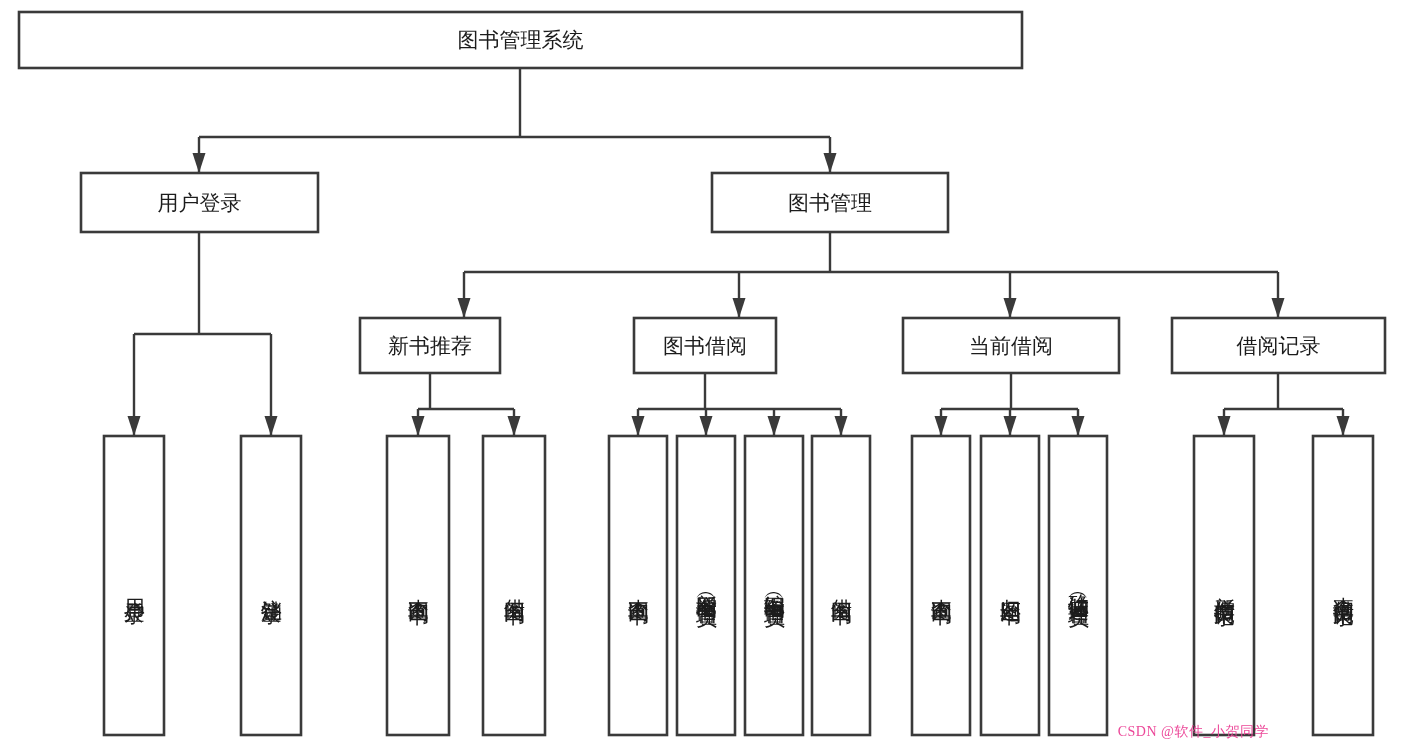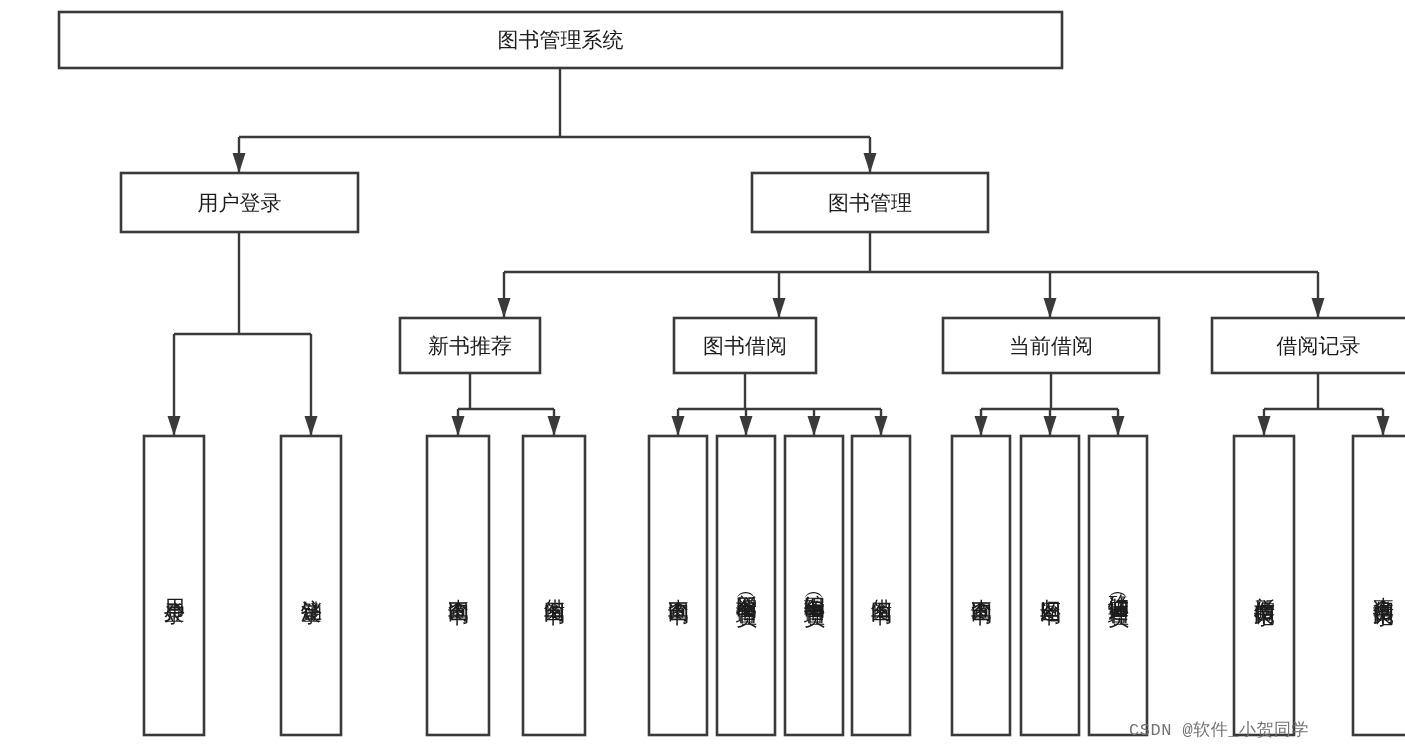--- a/index.html
+++ b/index.html
@@ -12,21 +12,20 @@
     width: 1405px;
     height: 747px;
     font-family: "DejaVu Sans", "Liberation Sans", sans-serif;
     overflow: hidden;
     position: relative;
   }
   #diagram-root {
     position: relative;
     width: 1277px;
     height: 747px;
-    margin-left: 40px;
   }
   svg.diagram-canvas {
     position: absolute;
     left: 0;
     top: 0;
     width: 1405px;
     height: 747px;
     display: block;
   }
   .node-box {
@@ -69,23 +68,23 @@
     letter-spacing: 2px;
     color: #1c1c1c;
     white-space: nowrap;
     pointer-events: none;
     user-select: none;
   }
   .watermark {
     position: absolute;
     right: 8px;
     bottom: 6px;
-    font-family: Liberation Mono, monospace;
-    font-size: 17px;
-    color: #737373;
+    font-family: Liberation Serif, serif;
+    font-size: 14px;
+    color: #ec4899;
     letter-spacing: 0.5px;
     white-space: nowrap;
   }
 </style>
 </head>
 <body>
 
 <div id="diagram-root">
 
   <svg class="diagram-canvas" id="diagram-svg" viewBox="0 0 1405 747" xmlns="http://www.w3.org/2000/svg">

